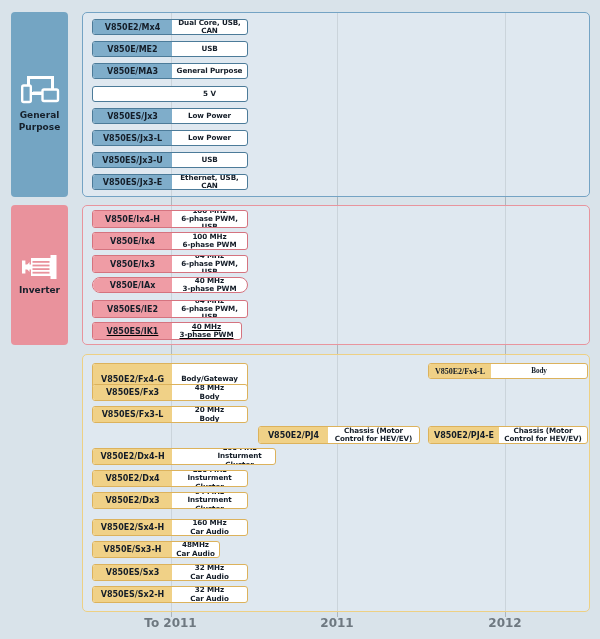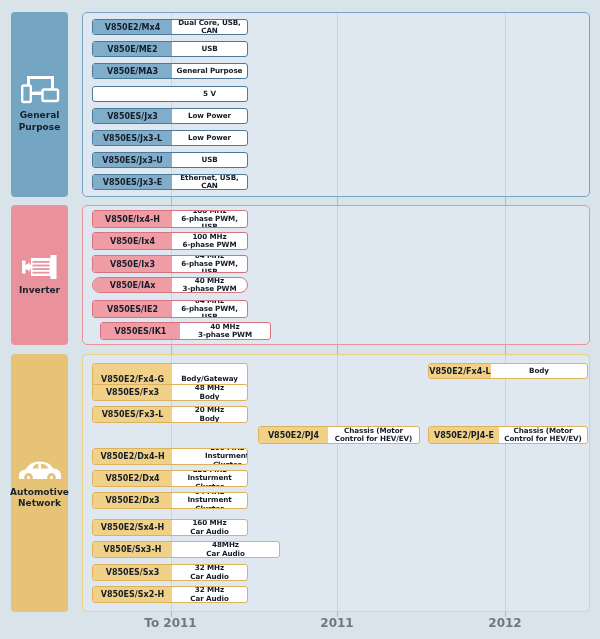--- a/index.html
+++ b/index.html
@@ -100,34 +100,20 @@
     <rect x="11.5" y="15.2" width="17" height="1.8" fill="var(--sidebar)"></rect>
     <rect x="11.5" y="18.8" width="17" height="1.8" fill="var(--sidebar)"></rect>
     <rect x="29.5" y="2" width="6" height="24" fill="#ffffff"></rect>
   </svg>
           </span>
       <span class="side-label">Inverter</span>
     </div>
   </section>
       <section class="panel" style="top: 354px; height: 258px; --sidebar: #e7c378; --panel-border: #edd084; --box-border: #dcb25c; --label-bg: #f0d187;">
     <div class="pbody"></div>
-    <div class="sidebar">
-      <span class="icon-slot">
-            <svg width="46" height="26" viewBox="0 0 46 26" xmlns="http://www.w3.org/2000/svg">
-    <path d="M2 22 L2 17.5 Q2 13.5 8.5 12.5 Q13 4.5 22.5 4.5 Q32.5 4.5 36.5 11.5 Q44 12.5 44 18.5 L44 22 Z" fill="#ffffff"></path>
-    <circle cx="11.5" cy="20.5" r="4.4" fill="var(--sidebar)"></circle>
-    <circle cx="34.5" cy="20.5" r="4.4" fill="var(--sidebar)"></circle>
-    <circle cx="11.5" cy="20.5" r="1.5" fill="#ffffff"></circle>
-    <circle cx="34.5" cy="20.5" r="1.5" fill="#ffffff"></circle>
-    <path d="M15.5 11.5 Q17 7 21.5 6.8 L21.5 11.5 Z" fill="var(--sidebar)"></path>
-    <path d="M24 6.8 Q29.5 7 31.5 11.5 L24 11.5 Z" fill="var(--sidebar)"></path>
-  </svg>
-          </span>
-      <span class="side-label">Automotive Network</span>
-    </div>
   </section>
     </div>
   <div id="chips">
       <div class="chip" style="top: 19px; left: 92px; width: 156px; height: 16px; --sidebar: #74a5c3; --panel-border: #74a3c4; --box-border: #4c7b99; --label-bg: #7fadca;">
     <span class="chip-name" style="width: 79px;">V850E2/Mx4</span>
     <span class="chip-desc">Dual Core, USB, CAN</span>
   </div>
       <div class="chip" style="top: 41px; left: 92px; width: 156px; height: 16px; --sidebar: #74a5c3; --panel-border: #74a3c4; --box-border: #4c7b99; --label-bg: #7fadca;">
     <span class="chip-name" style="width: 79px;">V850E/ME2</span>
     <span class="chip-desc">USB</span>
@@ -174,74 +160,74 @@
       <div class="chip" style="top: 277px; left: 92px; width: 156px; height: 16px; border-radius: 9px; --sidebar: #e9929c; --panel-border: #e8949d; --box-border: #d5737f; --label-bg: #ef9ca5;">
     <span class="chip-name" style="width: 79px;">V850E/IAx</span>
     <span class="chip-desc">40 MHz
 3-phase PWM</span>
   </div>
       <div class="chip" style="top: 300px; left: 92px; width: 156px; height: 18px; --sidebar: #e9929c; --panel-border: #e8949d; --box-border: #d5737f; --label-bg: #ef9ca5;">
     <span class="chip-name" style="width: 79px;">V850ES/IE2</span>
     <span class="chip-desc">64 MHz
 6-phase PWM, USB</span>
   </div>
-      <div class="chip" style="top: 322px; left: 100px; width: 171px; height: 18px; --sidebar: #e9929c; --panel-border: #e8949d; --box-border: #d5737f; --label-bg: #ef9ca5;">
+      <div class="chip" style="top: 322px; left: 92px; width: 150px; height: 18px; text-decoration: underline; --sidebar: #e9929c; --panel-border: #e8949d; --box-border: #d5737f; --label-bg: #ef9ca5;">
     <span class="chip-name" style="width: 79px;">V850ES/IK1</span>
     <span class="chip-desc">40 MHz
 3-phase PWM</span>
   </div>
       <div class="chip" style="top: 363px; left: 92px; width: 156px; height: 32px; --sidebar: #e7c378; --panel-border: #edd084; --box-border: #dcb25c; --label-bg: #f0d187;">
     <span class="chip-name" style="width: 79px;">V850E2/Fx4-G</span>
     <span class="chip-desc">Body/Gateway</span>
   </div>
       <div class="chip" style="top: 384px; left: 92px; width: 156px; height: 17px; --sidebar: #e7c378; --panel-border: #edd084; --box-border: #dcb25c; --label-bg: #f0d187;">
     <span class="chip-name" style="width: 79px;">V850ES/Fx3</span>
     <span class="chip-desc">48 MHz
 Body</span>
   </div>
       <div class="chip" style="top: 406px; left: 92px; width: 156px; height: 17px; --sidebar: #e7c378; --panel-border: #edd084; --box-border: #dcb25c; --label-bg: #f0d187;">
     <span class="chip-name" style="width: 79px;">V850ES/Fx3-L</span>
     <span class="chip-desc">20 MHz
 Body</span>
   </div>
-      <div class="chip" style="top: 363px; left: 428px; width: 160px; height: 16px; --sidebar: #e7c378; --panel-border: #edd084; --box-border: #dcb25c; --label-bg: #f0d187;">
+      <div class="chip" style="top: 363px; left: 428px; width: 160px; height: 16px; font-family: Liberation Serif, serif; --sidebar: #e7c378; --panel-border: #edd084; --box-border: #dcb25c; --label-bg: #f0d187;">
     <span class="chip-name" style="width: 62px;">V850E2/Fx4-L</span>
     <span class="chip-desc">Body</span>
   </div>
       <div class="chip" style="top: 426px; left: 258px; width: 162px; height: 18px; --sidebar: #e7c378; --panel-border: #edd084; --box-border: #dcb25c; --label-bg: #f0d187;">
     <span class="chip-name" style="width: 69px;">V850E2/PJ4</span>
     <span class="chip-desc">Chassis (Motor
 Control for HEV/EV)</span>
   </div>
       <div class="chip" style="top: 426px; left: 428px; width: 160px; height: 18px; --sidebar: #e7c378; --panel-border: #edd084; --box-border: #dcb25c; --label-bg: #f0d187;">
     <span class="chip-name" style="width: 70px; text-align: right;">V850E2/PJ4-E</span>
     <span class="chip-desc">Chassis (Motor
 Control for HEV/EV)</span>
   </div>
-      <div class="chip" style="top: 448px; left: 92px; width: 156px; height: 17px; gap: 32px; --sidebar: #e7c378; --panel-border: #edd084; --box-border: #dcb25c; --label-bg: #f0d187;">
+      <div class="chip" style="top: 448px; left: 92px; width: 184px; height: 17px; gap: 32px; --sidebar: #e7c378; --panel-border: #edd084; --box-border: #dcb25c; --label-bg: #f0d187;">
     <span class="chip-name" style="width: 79px;">V850E2/Dx4-H</span>
     <span class="chip-desc">160 MHz
 Insturment Cluster</span>
   </div>
       <div class="chip" style="top: 470px; left: 92px; width: 156px; height: 17px; --sidebar: #e7c378; --panel-border: #edd084; --box-border: #dcb25c; --label-bg: #f0d187;">
     <span class="chip-name" style="width: 79px;">V850E2/Dx4</span>
     <span class="chip-desc">120 MHz
 Insturment Cluster</span>
   </div>
       <div class="chip" style="top: 492px; left: 92px; width: 156px; height: 17px; --sidebar: #e7c378; --panel-border: #edd084; --box-border: #dcb25c; --label-bg: #f0d187;">
     <span class="chip-name" style="width: 79px;">V850E2/Dx3</span>
     <span class="chip-desc">64 MHz
 Insturment Cluster</span>
   </div>
       <div class="chip" style="top: 519px; left: 92px; width: 156px; height: 17px; --sidebar: #e7c378; --panel-border: #edd084; --box-border: #dcb25c; --label-bg: #f0d187;">
     <span class="chip-name" style="width: 79px;">V850E2/Sx4-H</span>
     <span class="chip-desc">160 MHz
 Car Audio</span>
   </div>
-      <div class="chip" style="top: 541px; left: 92px; width: 188px; height: 17px; --sidebar: #e7c378; --panel-border: #edd084; --box-border: #dcb25c; --label-bg: #f0d187;">
+      <div class="chip" style="top: 541px; left: 92px; width: 128px; height: 17px; --sidebar: #e7c378; --panel-border: #edd084; --box-border: #dcb25c; --label-bg: #f0d187;">
     <span class="chip-name" style="width: 79px;">V850E/Sx3-H</span>
     <span class="chip-desc">48MHz
 Car Audio</span>
   </div>
       <div class="chip" style="top: 564px; left: 92px; width: 156px; height: 17px; --sidebar: #e7c378; --panel-border: #edd084; --box-border: #dcb25c; --label-bg: #f0d187;">
     <span class="chip-name" style="width: 79px;">V850ES/Sx3</span>
     <span class="chip-desc">32 MHz
 Car Audio</span>
   </div>
       <div class="chip" style="top: 586px; left: 92px; width: 156px; height: 17px; --sidebar: #e7c378; --panel-border: #edd084; --box-border: #dcb25c; --label-bg: #f0d187;">

